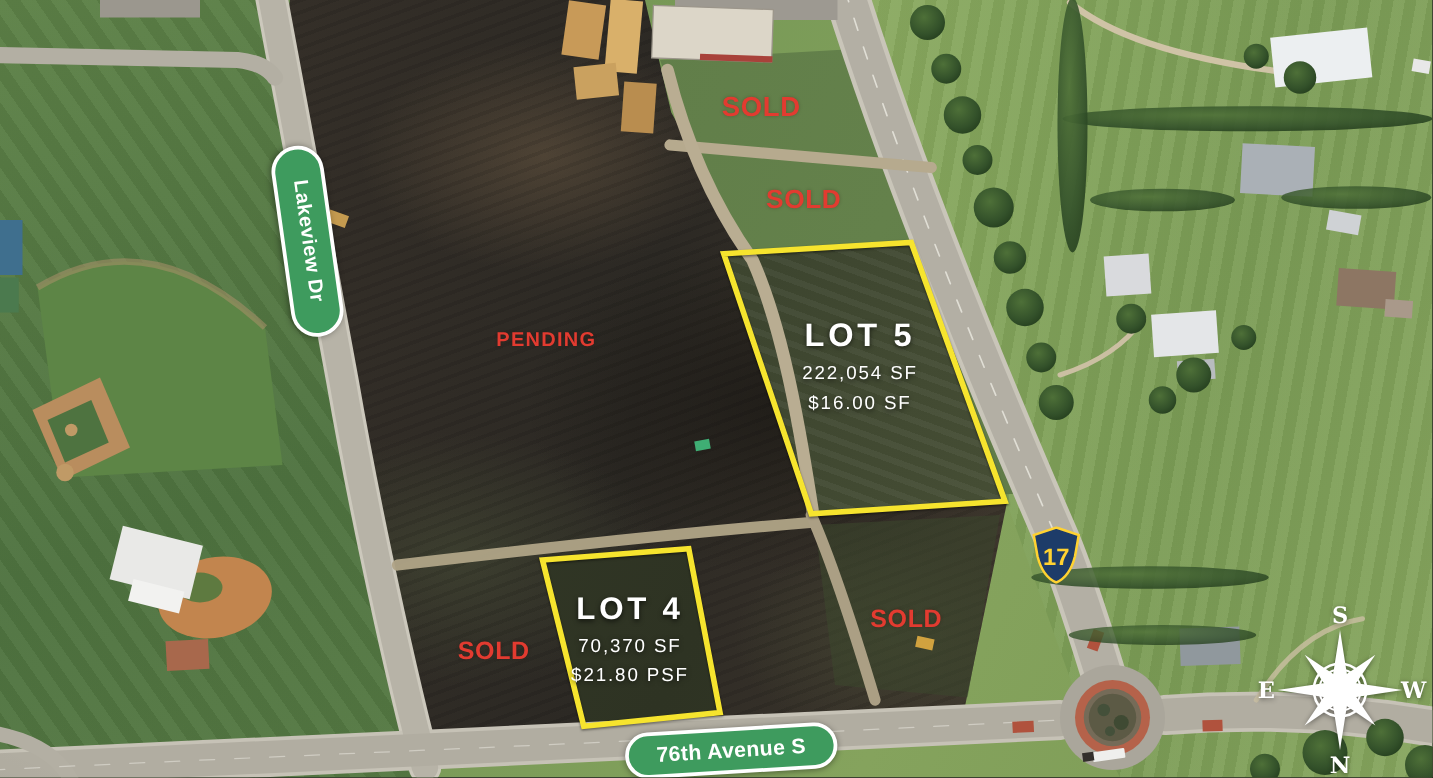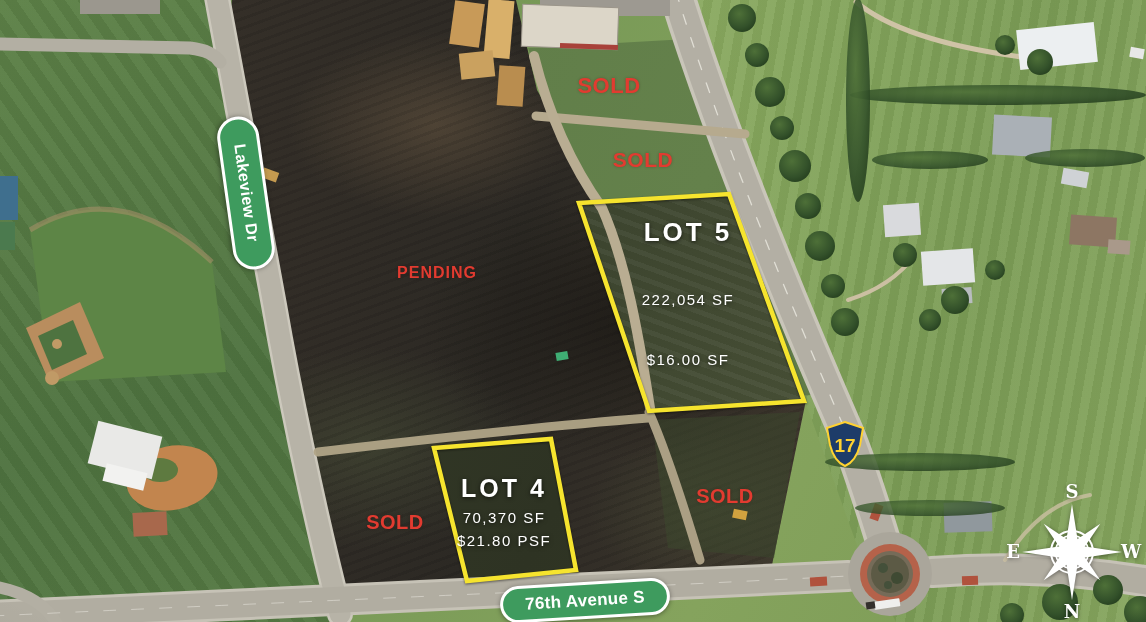--- a/index.html
+++ b/index.html
@@ -216,21 +216,21 @@
     <polygon points="579,203 729,194 804,401 649,411" fill="none" stroke="#F6E42E" stroke-width="4.5"></polygon>
     <polygon points="434,448 551,439 576,570 467,581" fill="none" stroke="#F6E42E" stroke-width="4.5"></polygon>
   </svg>
 
   <div class="anno status-label" style="left:609px;top:86px;font-size:22px;">SOLD</div>
   <div class="anno status-label" style="left:643px;top:160px;">SOLD</div>
   <div class="anno status-label" style="left:395px;top:522px;font-size:20px;">SOLD</div>
   <div class="anno status-label" style="left:725px;top:496px;font-size:20px;">SOLD</div>
   <div class="anno status-label" style="left:437px;top:273px;font-size:16px;letter-spacing:1px;">PENDING</div>
 
-  <div class="anno lot-block" style="left:688px;top:292px;gap:36px;">
+  <div class="anno lot-block" style="left:688px;top:292px;">
     <div class="lot-name">LOT 5</div>
     <div class="lot-line">222,054 SF</div>
     <div class="lot-line">$16.00 SF</div>
   </div>
   <div class="anno lot-block" style="left:504px;top:511px;">
     <div class="lot-name" style="font-size:25px;">LOT 4</div>
     <div class="lot-line" style="margin-top:6px;">70,370 SF</div>
     <div class="lot-line" style="margin-top:6px;">$21.80 PSF</div>
   </div>
 

